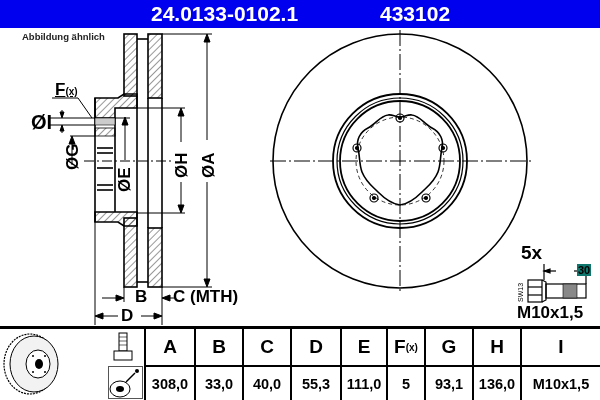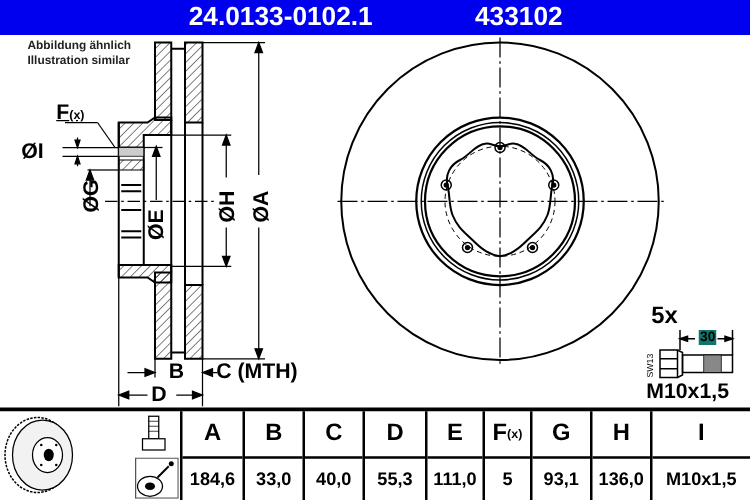--- a/index.html
+++ b/index.html
@@ -19,21 +19,20 @@
 </head>
 <body>
 
 <div class="header">
   <span class="pn">24.0133-0102.1</span>
   <span class="code">433102</span>
 </div>
 
 <div class="note">
   <div>Abbildung ähnlich</div>
-  <div>Illustration similar</div>
 </div>
 
 <svg class="drawing" width="600" height="326" viewBox="0 0 600 326">
   <defs>
     <pattern id="hatch" patternUnits="userSpaceOnUse" width="5" height="5" patternTransform="rotate(45)">
       <line x1="0" y1="0" x2="0" y2="5" stroke="#000" stroke-width="0.8"></line>
     </pattern>
   </defs>
 
   <g stroke="#000" fill="none" stroke-width="1.6">
@@ -154,32 +153,32 @@
     <rect x="563" y="284" width="14" height="14" fill="#888" stroke-width="0.6"></rect>
     <line x1="544" y1="264" x2="544" y2="280"></line>
     <line x1="586" y1="264" x2="586" y2="284"></line>
     <line x1="544" y1="271" x2="556" y2="271"></line>
     <line x1="574" y1="271" x2="586" y2="271"></line>
     <polygon points="544,271 550,269 550,273" fill="#000"></polygon>
     <polygon points="586,271 580,269 580,273" fill="#000"></polygon>
   </g>
 </svg>
 
-<div class="lbl" style="left:45px;top:80px;font-size:17px;text-decoration:underline;"><span>F</span><span style="font-size:10px;">(x)</span></div>
-<div class="lbl" style="left:17px;top:111px;font-size:17px;text-align:right;">ØI</div>
+<div class="lbl" style="left:55px;top:80px;font-size:17px;text-decoration:underline;"><span>F</span><span style="font-size:10px;">(x)</span></div>
+<div class="lbl" style="left:31px;top:111px;font-size:20px;text-align:right;">ØI</div>
 <div class="lbl" style="left:63px;top:170px;font-size:17px;transform:rotate(-90deg);transform-origin:0 0;">ØG</div>
 <div class="lbl" style="left:115px;top:192px;font-size:17px;transform:rotate(-90deg);transform-origin:0 0;">ØE</div>
 <div class="lbl" style="left:172px;top:178px;font-size:17px;transform:rotate(-90deg);transform-origin:0 0;">ØH</div>
 <div class="lbl" style="left:199px;top:178px;font-size:17px;transform:rotate(-90deg);transform-origin:0 0;">ØA</div>
 <div class="lbl" style="left:135px;top:287px;font-size:17px;">B</div>
 <div class="lbl" style="left:173px;top:287px;font-size:17px;">C (MTH)</div>
 <div class="lbl" style="left:121px;top:306px;font-size:17px;">D</div>
 
 <div class="lbl" style="left:521px;top:242px;font-size:19px;">5x</div>
-<div class="lbl" style="left:559px;top:264px;font-size:11px;background:#0f766e;padding:0 1px;">30</div>
+<div class="lbl" style="left:577px;top:264px;font-size:11px;background:#0f766e;padding:0 1px;">30</div>
 <div class="lbl" style="left:517px;top:302px;font-size:7px;font-weight:normal;transform:rotate(-90deg);transform-origin:0 0;">SW13</div>
 <div class="lbl" style="left:517px;top:303px;font-size:17px;">M10x1,5</div>
 
 <div class="spec-table">
   <div class="thumb-cell">
     <svg width="144" height="71" viewBox="0 0 144 71">
       <ellipse cx="30" cy="35" rx="26" ry="30" fill="none" stroke="#000" stroke-width="1.2" stroke-dasharray="2,1"></ellipse>
       <ellipse cx="34" cy="35" rx="24" ry="28" fill="#f2f2f2" stroke="#000" stroke-width="1"></ellipse>
       <ellipse cx="38" cy="35" rx="12" ry="14" fill="#fff" stroke="#000" stroke-width="1"></ellipse>
       <ellipse cx="39" cy="35" rx="4" ry="5" fill="#000"></ellipse>
@@ -199,21 +198,21 @@
       <rect x="0.5" y="0.5" width="34" height="32" fill="#fff" stroke="#555" stroke-width="1"></rect>
       <ellipse cx="12" cy="23" rx="10" ry="8" fill="#fff" stroke="#000" stroke-width="1"></ellipse>
       <ellipse cx="12" cy="23" rx="4" ry="3" fill="#000"></ellipse>
       <line x1="18" y1="16" x2="27" y2="7" stroke="#000" stroke-width="1.5"></line>
       <circle cx="29" cy="5" r="2" fill="#000"></circle>
     </svg>
   </div>
 
   <div class="col" style="left:146px;width:50px;">
     <div class="hd">A</div>
-    <div class="vl">184,6</div>
+    <div class="vl">308,0</div>
   </div>
   <div class="col" style="left:196px;width:48px;">
     <div class="hd">B</div>
     <div class="vl">33,0</div>
   </div>
   <div class="col" style="left:244px;width:48px;">
     <div class="hd">C</div>
     <div class="vl">40,0</div>
   </div>
   <div class="col" style="left:292px;width:50px;">

